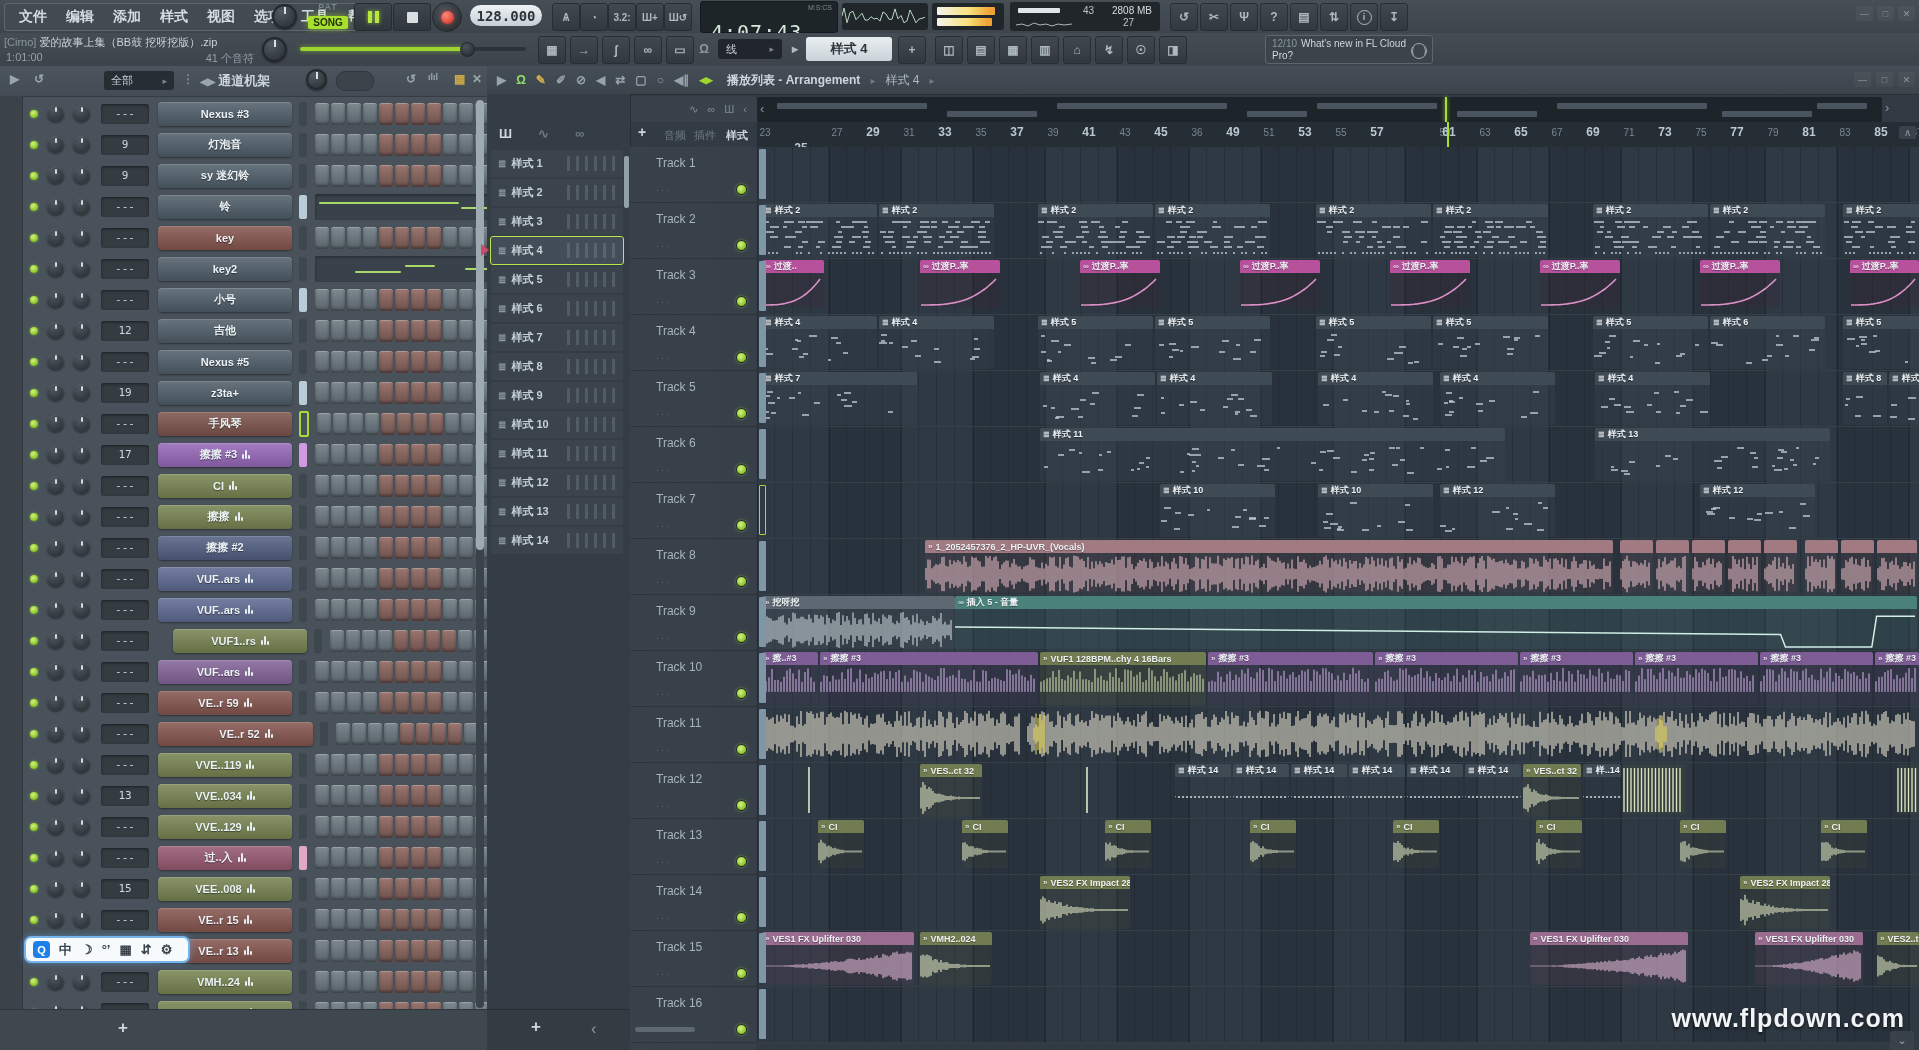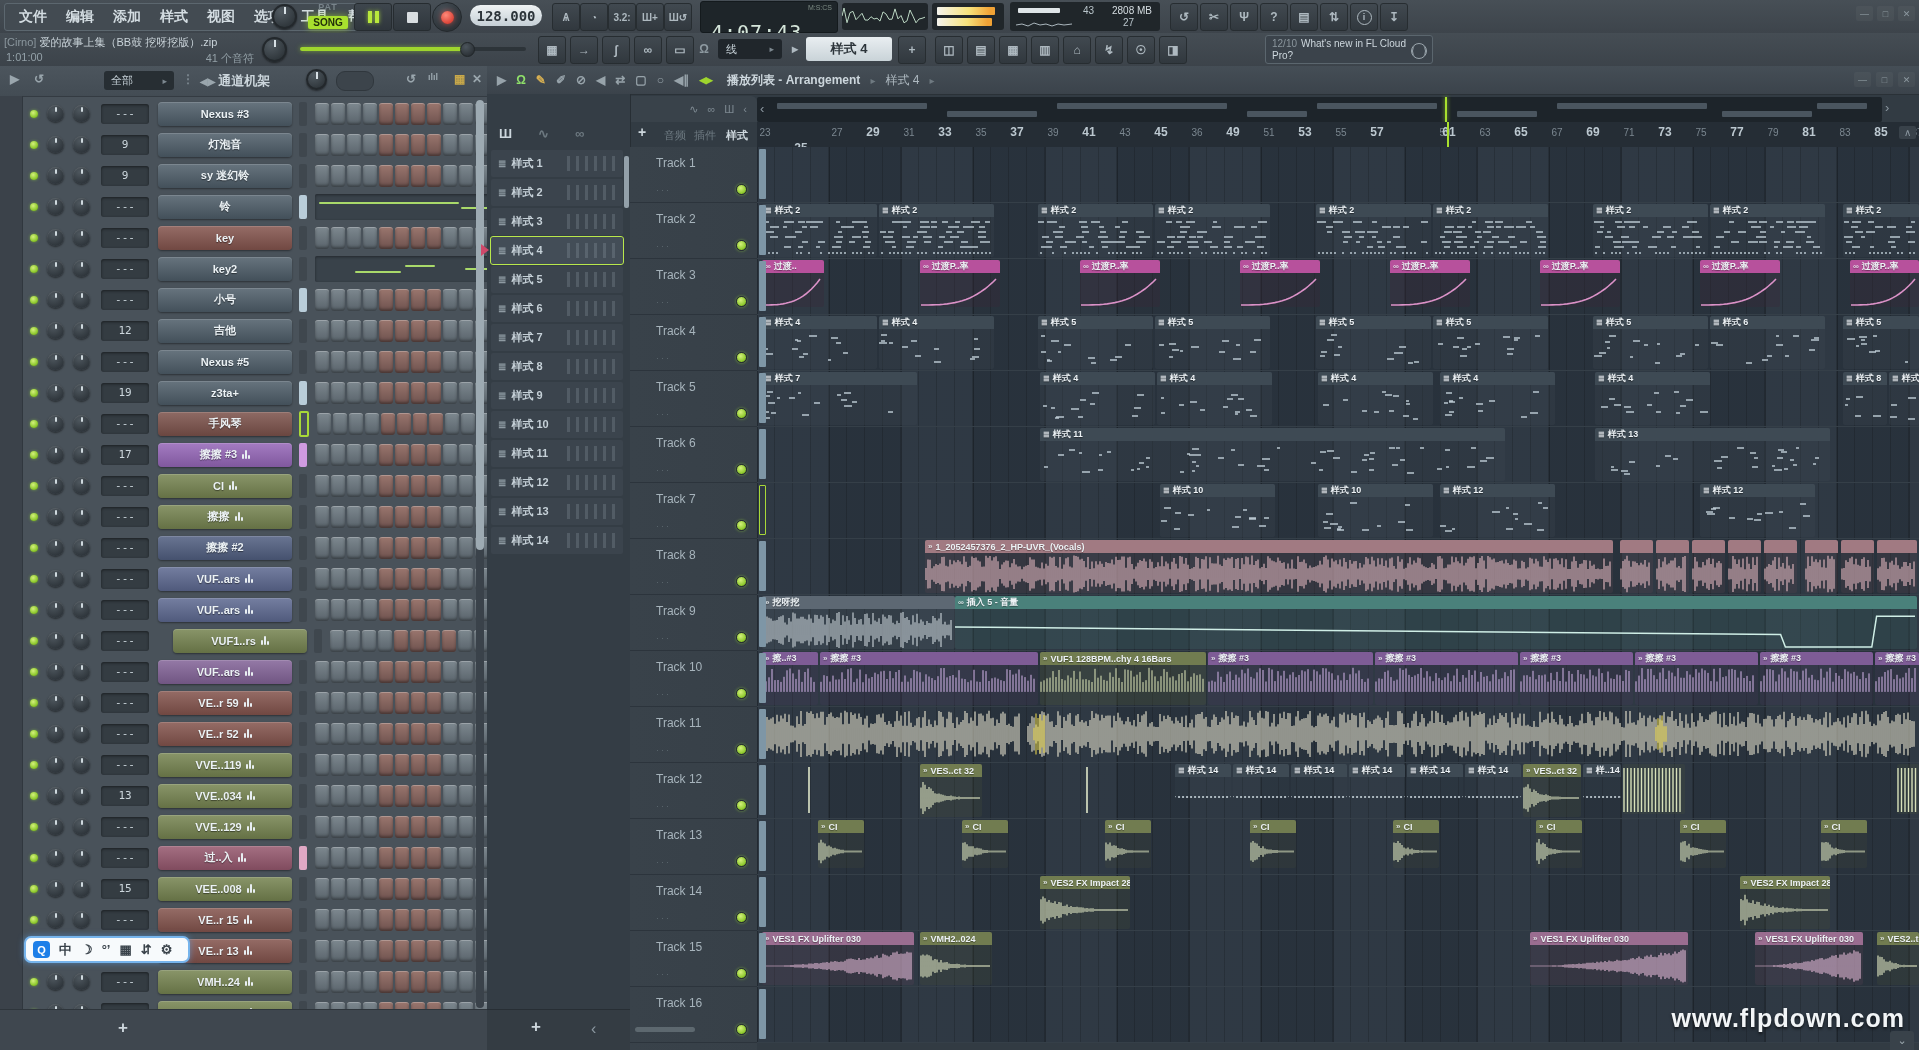--- a/index.html
+++ b/index.html
@@ -771,21 +771,21 @@
           <span class="cell g"></span>
           <span class="cell g"></span>
           <span class="cell g"></span>
         </span>
       </div>
       <div class="chrow">
         <span class="led"></span>
         <span class="kn"></span>
         <span class="kn"></span>
         <span class="numbox">---</span>
-        <span class="chname" style="background: linear-gradient(rgb(149, 108, 102), rgb(113, 72, 66));">
+        <span class="chname" style="background: linear-gradient(rgb(149, 108, 102), rgb(113, 72, 66)); padding-left: 21px;">
           <span>VE..r 52</span>
           <span class="wicon">
             <i style="height: 5px;"></i>
             <i style="height: 9px;"></i>
             <i style="height: 4px;"></i>
           </span>
         </span>
         <span class="strip"></span>
         <span class="steps">
           <span class="cell g"></span>

